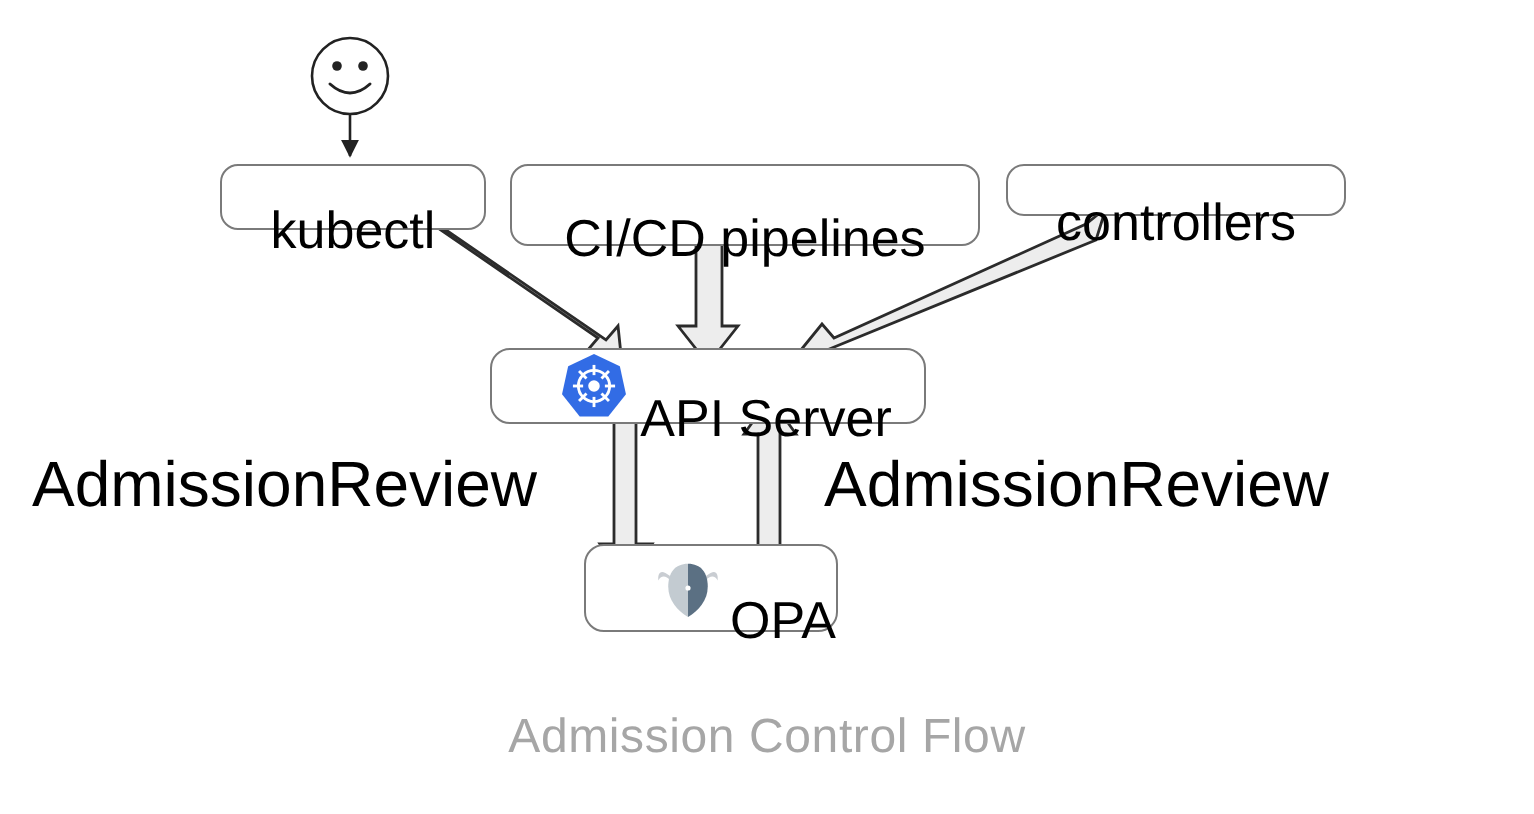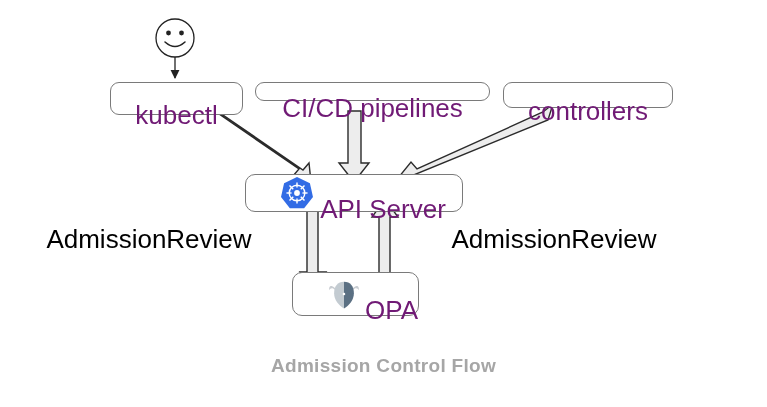--- a/index.html
+++ b/index.html
@@ -36,36 +36,36 @@
     border: 1.3px solid #7a7a7a;
     border-radius: 9px;
     display: flex;
     align-items: center;
     justify-content: center;
     color: #000000;
     white-space: nowrap;
     z-index: 3;
   }
   .node-label {
-    color: #701a75;
+    color: #000000;
     line-height: 1;
     margin-top: 32px;
   }
   
   #node-kubectl {
     left: 110px;
     top: 82px;
     width: 133px;
     height: 33px;
   }
   #node-cicd {
     left: 255px;
     top: 82px;
     width: 235px;
-    height: 19px;
+    height: 41px;
     text-align: center;
   }
   #node-controllers {
     left: 503px;
     top: 82px;
     width: 170px;
     height: 26px;
   }
   #node-kubectl .node-label,
   #node-cicd .node-label,
@@ -115,23 +115,23 @@
     position: absolute;
     left: 148px;
     top: 17px;
     width: 54px;
     height: 68px;
     z-index: 2;
   }
   
   .edge-label {
     position: absolute;
-    text-align: center;
+    text-align: left;
     color: #000000;
-    font-size: 26px;
+    font-size: 32px;
     line-height: 1.18;
     white-space: nowrap;
     z-index: 3;
   }
   #label-request {
     left: 16px;
     top: 224px;
     width: 266px;
   }
   #label-response {
@@ -140,24 +140,23 @@
     width: 284px;
   }
   
   #caption {
     position: absolute;
     left: 0;
     top: 355px;
     width: 767px;
     text-align: center;
     color: #a6a6a6;
-    font-size: 19px;
+    font-size: 24px;
     letter-spacing: 0.3px;
     z-index: 3;
-    font-weight: bold;
   }
 </style>
 </head>
 <body>
 
 <div id="canvas">
 
   <svg id="arrow-layer" viewBox="0 0 767 407">
     <defs>
       <marker id="thin-arrowhead" viewBox="0 0 10 10" refX="9" refY="5" markerWidth="7" markerHeight="7" orient="auto-start-reverse">

